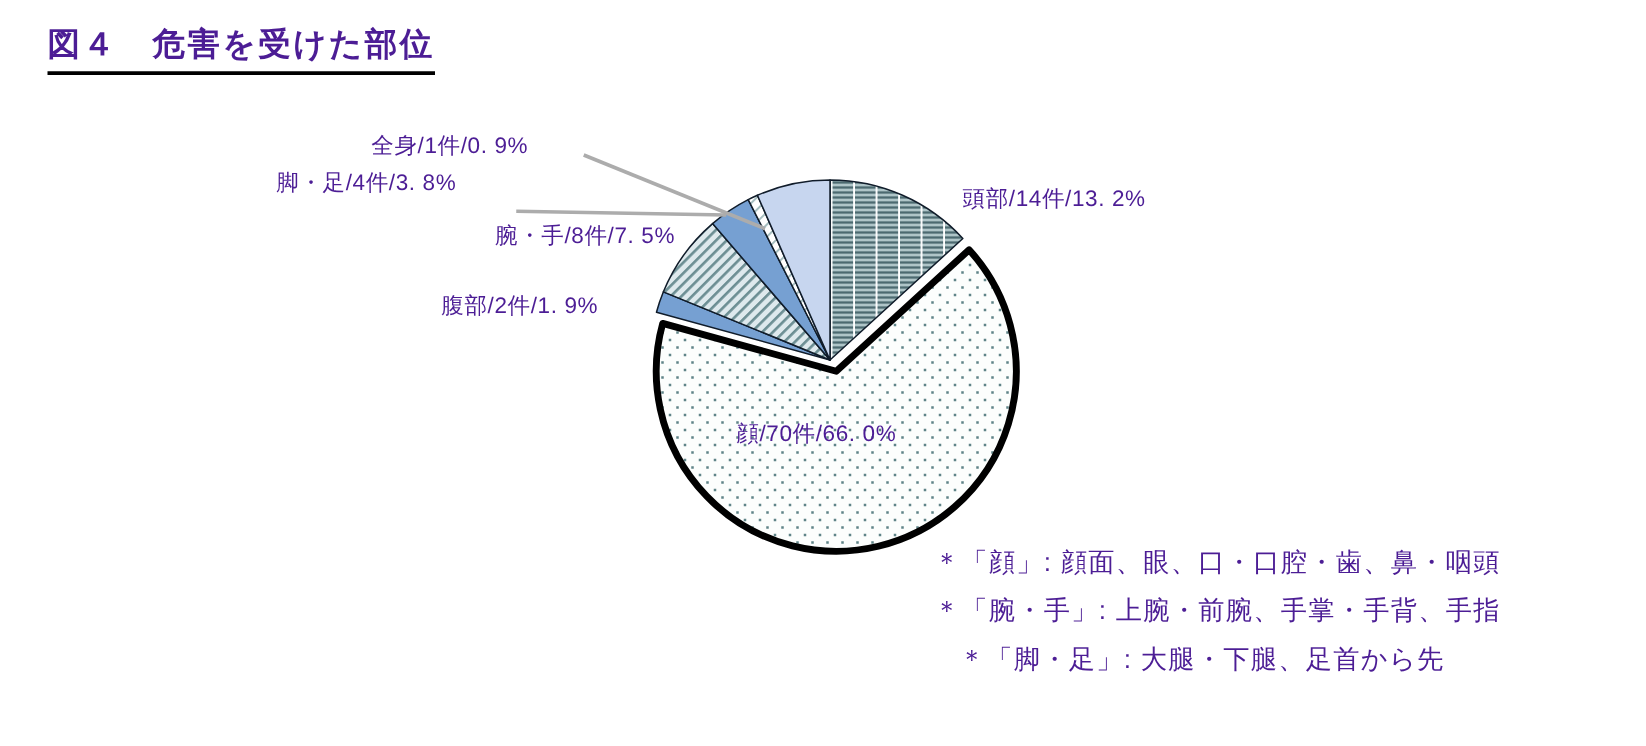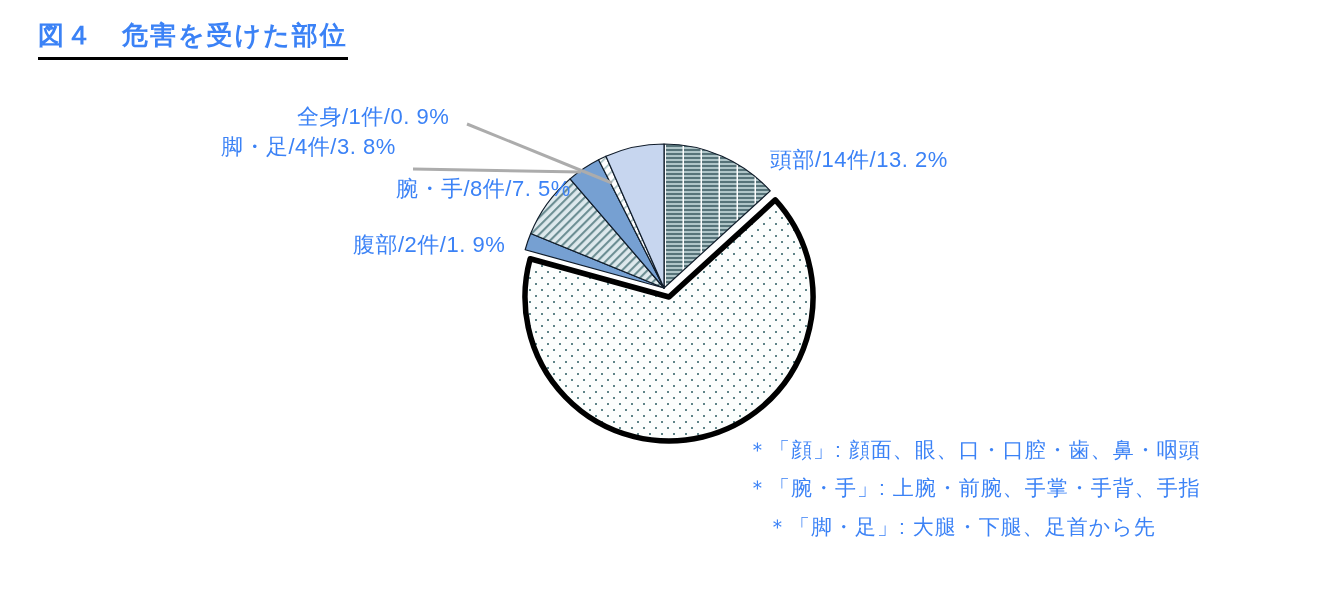--- a/index.html
+++ b/index.html
@@ -1,27 +1,27 @@
 <!DOCTYPE html>
 <html><head>
 <meta charset="utf-8">
 <style>
   html,body{margin:0;padding:0;background:#ffffff;}
   #stage{
     position:relative;width:1317px;height:597px;background:#ffffff;overflow:hidden;
-    font-family:"Liberation Sans","DejaVu Sans",sans-serif;color:#3b82f6;
+    font-family:"Liberation Sans","DejaVu Sans",sans-serif;color:#4c1d95;
   }
   #pie-svg{position:absolute;left:0;top:0;width:1317px;height:597px;}
   .chart-title{
     position:absolute;left:38px;top:18px;
     font-size:26px;font-weight:bold;letter-spacing:2px;
     border-bottom:3px solid #000;padding-bottom:4px;white-space:nowrap;
   }
   .lbl{
-    position:absolute;font-size:22px;line-height:25px;white-space:nowrap;
+    position:absolute;font-size:18px;line-height:25px;white-space:nowrap;
     letter-spacing:0.5px;
   }
   .note{
     position:absolute;left:747px;font-size:21px;white-space:nowrap;letter-spacing:1px;
   }
 </style>
 </head>
 <body>
 
 <div id="stage">
@@ -62,18 +62,19 @@
         <polyline points="467,124 612,183" fill="none" stroke="#ACACAC" stroke-width="3"></polyline>
         <polyline points="413,169 581,172" fill="none" stroke="#ACACAC" stroke-width="3"></polyline>
       </g>
     </svg>
 
   <div class="lbl" style="left:297px;top:104px;">全身/1件/0. 9%</div>
   <div class="lbl" style="left:221px;top:134px;">脚・足/4件/3. 8%</div>
   <div class="lbl" style="left:362px;top:176px;margin-left:34px;">腕・手/8件/7. 5%</div>
   <div class="lbl" style="left:353px;top:232px;text-align:right;">腹部/2件/1. 9%</div>
   <div class="lbl" style="left:770px;top:147px;">頭部/14件/13. 2%</div>
+  <div class="lbl" style="left:589px;top:335px;">顔/70件/66. 0%</div>
 
   <div class="note" style="top:436px;text-align:right;">＊「顔」: 顔面、眼、口・口腔・歯、鼻・咽頭</div>
   <div class="note" style="top:474px;">＊「腕・手」: 上腕・前腕、手掌・手背、手指</div>
   <div class="note" style="top:513px;margin-left:20px;">＊「脚・足」: 大腿・下腿、足首から先</div>
 
 </div>
 
 </body></html>

